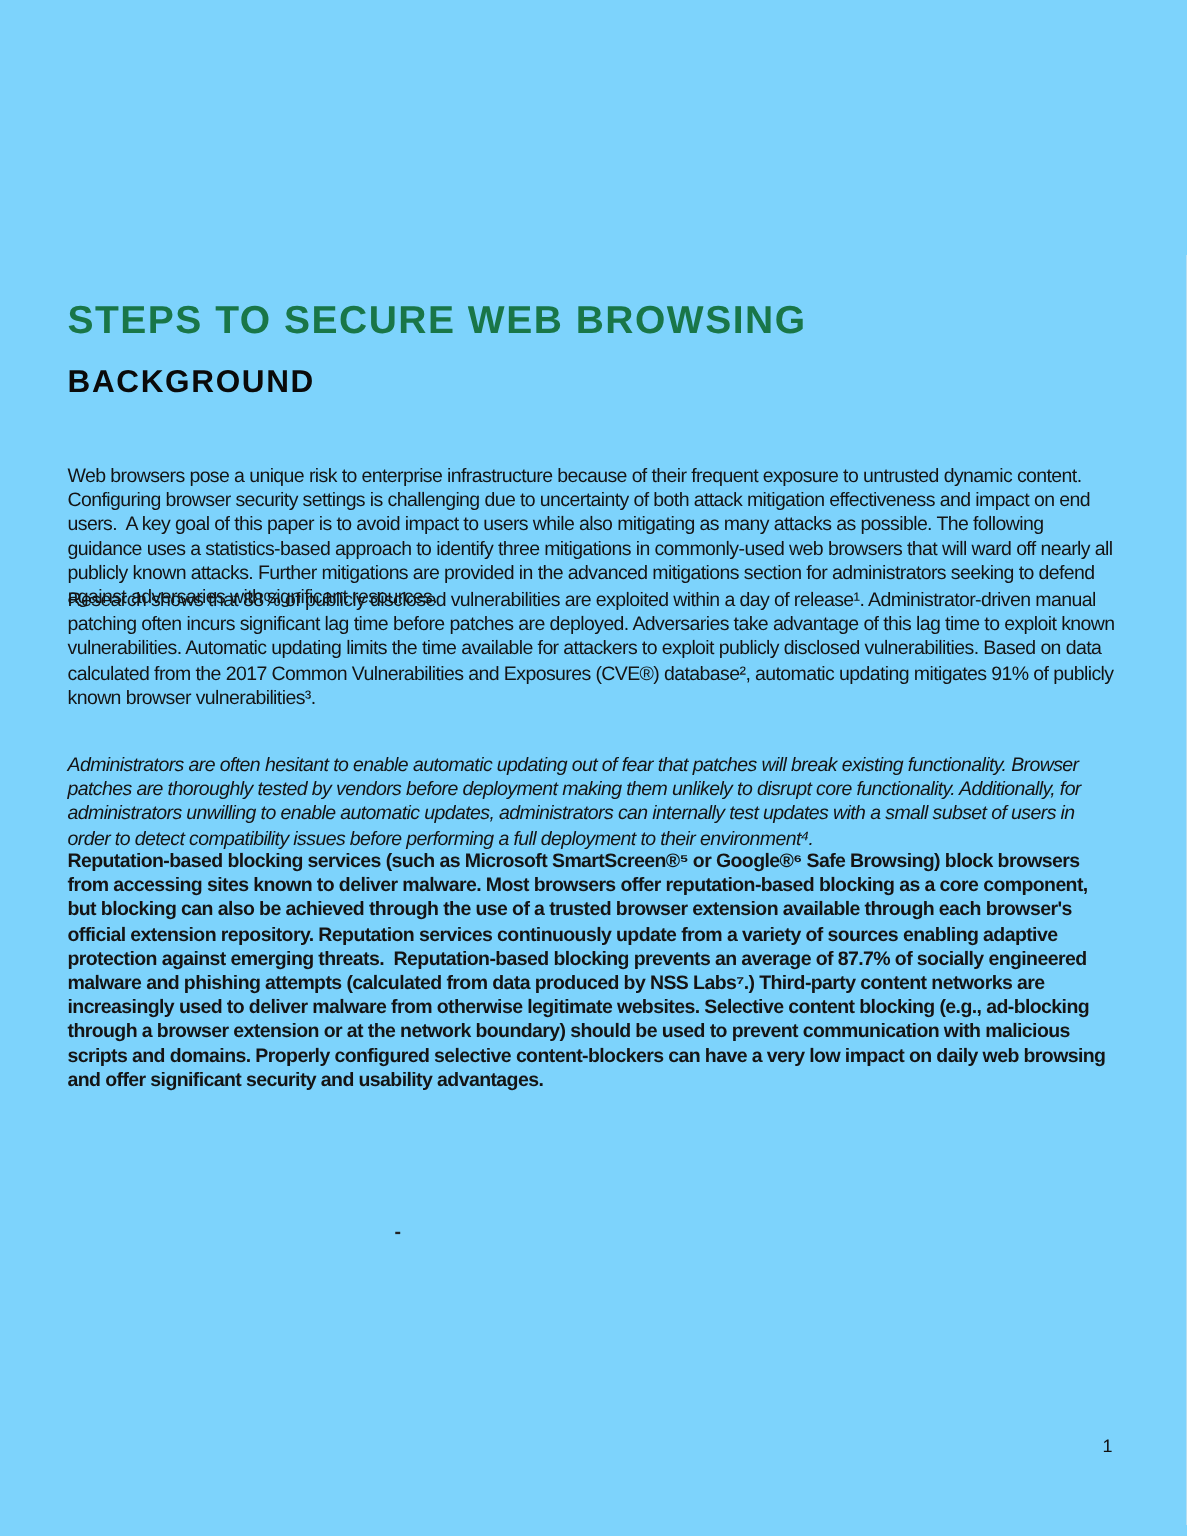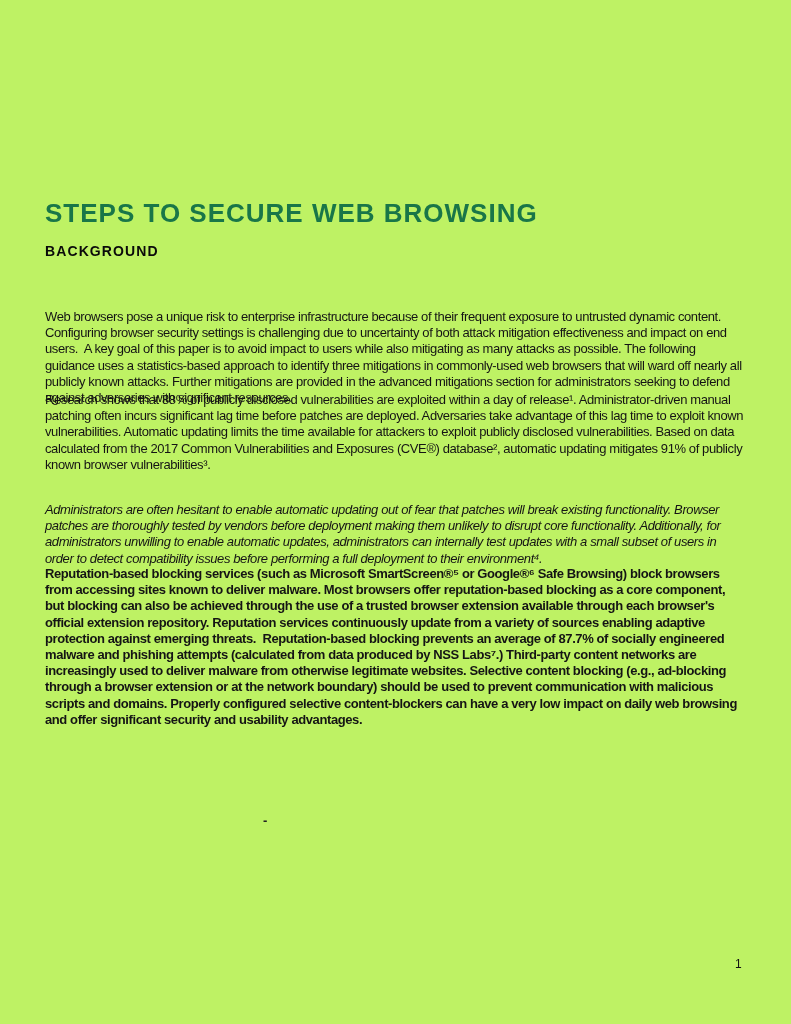--- a/index.html
+++ b/index.html
@@ -24,21 +24,21 @@
     font-size: 26px;
     font-weight: bold;
     letter-spacing: 1px;
     color: #197648; 
     white-space: nowrap;
   }
   .section-heading {
     position: absolute;
     left: 45px;
     margin: 0;
-    font-size: 14px;
+    font-size: 21px;
     font-weight: bold;
     letter-spacing: 1.1px;
     color: #0a0a0a;
     white-space: nowrap;
   }
   .heading-background   { top: 243px; }
   .heading-auto-updates { top: 383px; }
   .heading-reputation   { top: 578px; }
   .body-para {
     position: absolute;
@@ -67,21 +67,21 @@
     position: absolute;
     top: 957px;
     left: 735px;
     font-size: 12px;
     color: #111111;
   }
 </style>
 </head>
 <body>
 
-<div class="page" style="background: #bef264;">
+<div class="page" style="background: #7dd3fc;">
 
   <h1 class="doc-title" style="color: rgb(25, 118, 72);">STEPS TO SECURE WEB BROWSING</h1>
 
   <h2 class="section-heading heading-background">BACKGROUND</h2>
   <p class="body-para para-background">Web browsers pose a unique risk to enterprise infrastructure because of their frequent exposure to untrusted dynamic content. Configuring browser security settings is challenging due to uncertainty of both attack mitigation effectiveness and impact on end users.  A key goal of this paper is to avoid impact to users while also mitigating as many attacks as possible. The following guidance uses a statistics-based approach to identify three mitigations in commonly-used web browsers that will ward off nearly all publicly known attacks. Further mitigations are provided in the advanced mitigations section for administrators seeking to defend against adversaries with significant resources.</p>
 
   <p class="body-para para-auto-1">Research shows that 88% of publicly disclosed vulnerabilities are exploited within a day of release¹. Administrator-driven manual patching often incurs significant lag time before patches are deployed. Adversaries take advantage of this lag time to exploit known vulnerabilities. Automatic updating limits the time available for attackers to exploit publicly disclosed vulnerabilities. Based on data calculated from the 2017 Common Vulnerabilities and Exposures (CVE®) database², automatic updating mitigates 91% of publicly known browser vulnerabilities³.</p>
   <p class="body-para para-auto-2">Administrators are often hesitant to enable automatic updating out of fear that patches will break existing functionality. Browser patches are thoroughly tested by vendors before deployment making them unlikely to disrupt core functionality. Additionally, for administrators unwilling to enable automatic updates, administrators can internally test updates with a small subset of users in order to detect compatibility issues before performing a full deployment to their environment⁴.</p>
 
   <p class="body-para para-rep-1">Reputation-based blocking services (such as Microsoft SmartScreen®⁵ or Google®⁶ Safe Browsing) block browsers from accessing sites known to deliver malware. Most browsers offer reputation-based blocking as a core component, but blocking can also be achieved through the use of a trusted browser extension available through each browser's official extension repository. Reputation services continuously update from a variety of sources enabling adaptive protection against emerging threats.  Reputation-based blocking prevents an average of 87.7% of socially engineered malware and phishing attempts (calculated from data produced by NSS Labs⁷.) Third-party content networks are increasingly used to deliver malware from otherwise legitimate websites. Selective content blocking (e.g., ad-blocking through a browser extension or at the network boundary) should be used to prevent communication with malicious scripts and domains. Properly configured selective content-blockers can have a very low impact on daily web browsing and offer significant security and usability advantages.</p>

